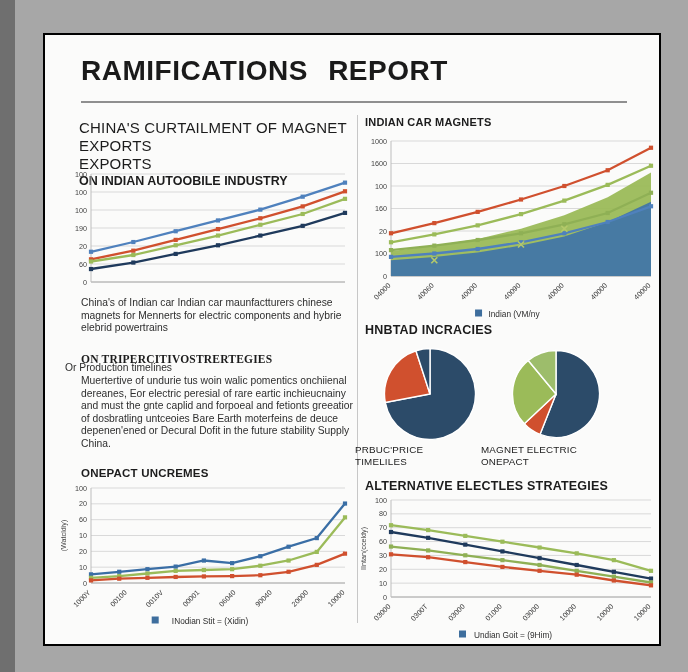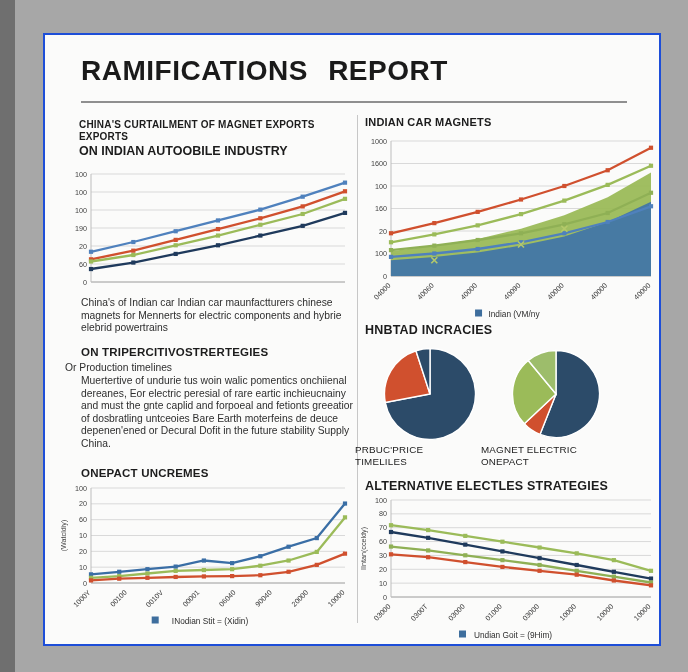--- a/index.html
+++ b/index.html
@@ -1,24 +1,24 @@
 <!DOCTYPE html>
 <html><head>
 <meta charset="utf-8">
 <style>
   html,body{margin:0;padding:0;}
   body{width:688px;height:672px;background:#a7a7a7;font-family:"Liberation Sans",sans-serif;position:relative;overflow:hidden;}
   .frame{position:absolute;inset:0;}
   .left-strip{position:absolute;left:0;top:0;width:15px;height:672px;background:#6f6f6f;}
-  .sheet{position:absolute;left:43px;top:33px;width:618px;height:613px;background:#fbfbfa;border:2px solid #1d4ed8;box-sizing:border-box;}
+  .sheet{position:absolute;left:43px;top:33px;width:618px;height:613px;background:#fbfbfa;border:2px solid #000000;box-sizing:border-box;}
   .abs{position:absolute;}
   .page-title{left:36px;top:20px;font-size:28px;font-weight:bold;color:#1a1a1a;letter-spacing:.5px;word-spacing:12px;}
   .rule{left:36px;top:66px;width:546px;height:2px;background:#8f8f8f;}
   .vdivider{left:312px;top:80px;width:1px;height:508px;background:#c7c7c7;}
-  .h-small{font-size:10px;font-weight:bold;color:#1c1c1c;line-height:1.2;letter-spacing:.2px;}
+  .h-small{font-size:15px;font-weight:normal;color:#1c1c1c;line-height:1.2;letter-spacing:.2px;}
   .h-big{font-size:12.5px;font-weight:bold;color:#1c1c1c;margin-top:1px;}
   .h-section{font-size:11.5px;font-weight:bold;color:#1c1c1c;letter-spacing:.2px;}
   .para{font-size:10.3px;color:#2e2e2e;line-height:1.22;}
   .pie-caption{font-size:9.8px;color:#222;line-height:1.25;letter-spacing:.2px;}
   svg text{font-family:"Liberation Sans",sans-serif;}
 </style>
 </head>
 <body>
 
 <div class="frame">
@@ -81,21 +81,21 @@
         <rect x="70.23333333333335" y="92.46000000000001" width="4.2" height="4.2" fill="#1f3a5c"></rect>
         <rect x="112.56666666666668" y="83.82000000000001" width="4.2" height="4.2" fill="#1f3a5c"></rect>
         <rect x="154.9" y="75.18" width="4.2" height="4.2" fill="#1f3a5c"></rect>
         <rect x="197.23333333333335" y="65.46000000000001" width="4.2" height="4.2" fill="#1f3a5c"></rect>
         <rect x="239.56666666666666" y="55.739999999999995" width="4.2" height="4.2" fill="#1f3a5c"></rect>
         <rect x="281.9" y="42.779999999999994" width="4.2" height="4.2" fill="#1f3a5c"></rect>
       </svg>
 
     <div class="abs para" style="left:36px;top:262px;width:272px;">China's of Indian car Indian car maunfactturers chinese magnets for Mennerts for electric components and hybrie elebrid powertrains</div>
 
-    <div class="abs h-section" style="left:36px;top:311px;">ON TRIPERCITIVOSTRERTEGIES</div>
+    <div class="abs h-section" style="left:36px;top:318px;font-family:Liberation Serif, serif;">ON TRIPERCITIVOSTRERTEGIES</div>
     <div class="abs para" style="left:20px;top:327px;width:274px;">Or Production timelines</div>
     <div class="abs para" style="left:36px;top:340px;width:274px;">Muertertive of undurie tus woin walic pomentics onchiienal dereanes, Eor electric peresial of rare eartic inchieucnainy and must the gnte caplid and forpoeal and fetionts greeatior of dosbratling untceoies Bare Earth moterfeins de deuce depenen'ened or Decural Dofit in the future stability Supply China.</div>
 
     <div class="abs h-section" style="left:36px;top:432px;">ONEPACT UNCREMES</div>
 
     <svg class="abs" style="left:14px;top:447px;" width="294" height="146">
         <line x1="32" y1="6" x2="286" y2="6" stroke="#d9d9d9" stroke-width="1"></line>
         <text x="28" y="8.5" text-anchor="end" font-size="7.2" fill="#444">100</text>
         <line x1="32" y1="21.833333333333336" x2="286" y2="21.833333333333336" stroke="#d9d9d9" stroke-width="1"></line>
         <text x="28" y="24.333333333333336" text-anchor="end" font-size="7.2" fill="#444">20</text>

